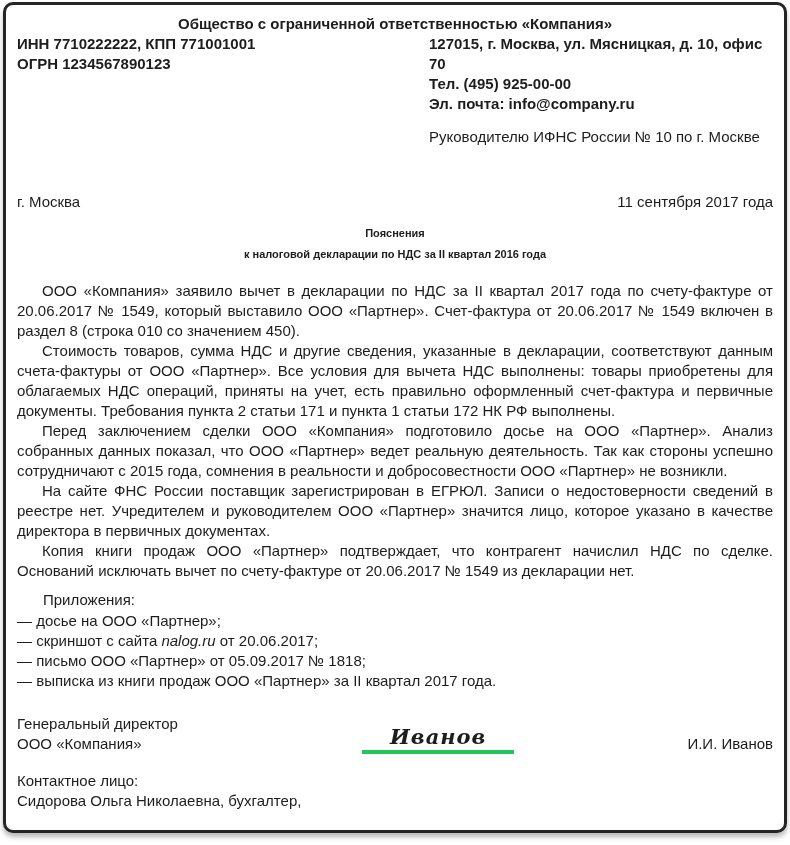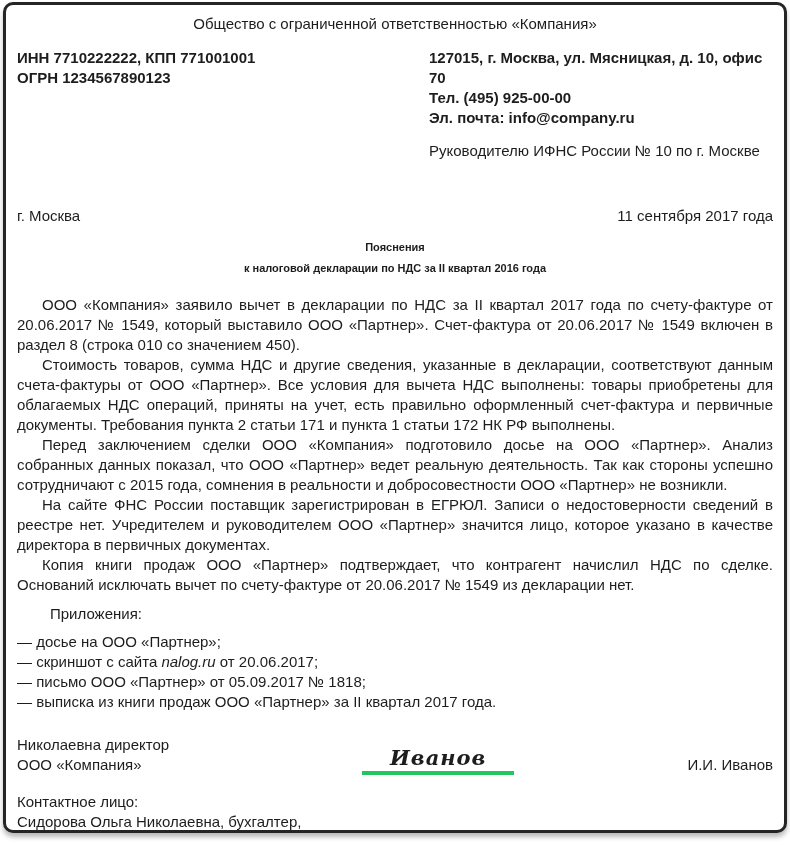--- a/index.html
+++ b/index.html
@@ -23,22 +23,21 @@
     border: 3px solid #252525;
     border-radius: 10px;
     background: #ffffff;
     box-shadow: 0 4px 5px rgba(0,0,0,0.28);
     padding: 9px 11px 10px 11px;
     font-size: 15px;
     line-height: 20px;
   }
   .doc-header {
     text-align: center;
-    font-weight: normal;
-    margin-bottom: 14px;
+    font-weight: bold;
   }
   .requisites {
     display: flex;
     margin-bottom: 45px;
   }
   .req-left {
     width: 412px;
     font-weight: bold;
   }
   .req-right {
@@ -63,21 +62,21 @@
   }
   .body-text p {
     margin: 0;
     text-indent: 25px;
     text-align: justify;
   }
   .attachments {
     margin-top: 9px;
   }
   .att-heading {
-    margin: 8px;
+    margin: 1px;
     text-indent: 25px;
   }
   .att-item {
     text-align: left;
   }
   .att-item em {
     font-style: italic;
   }
   .signature-row {
     display: flex;
@@ -157,21 +156,21 @@
     <div class="att-item">
       <span>— письмо ООО «Партнер» от 05.09.2017 № 1818;</span><em></em><span></span>
     </div>
     <div class="att-item">
       <span>— выписка из книги продаж ООО «Партнер» за II квартал 2017 года.</span><em></em><span></span>
     </div>
   </div>
 
   <div class="signature-row">
     <div class="sig-left">
-      <div>Николаевна директор</div>
+      <div>Генеральный директор</div>
       <div>ООО «Компания»</div>
     </div>
     <div class="sig-mid">
       <span class="handwriting">Иванов</span>
     </div>
     <div class="sig-name">И.И. Иванов</div>
   </div>
 
   <div class="contact">
     <div>Контактное лицо:</div>

